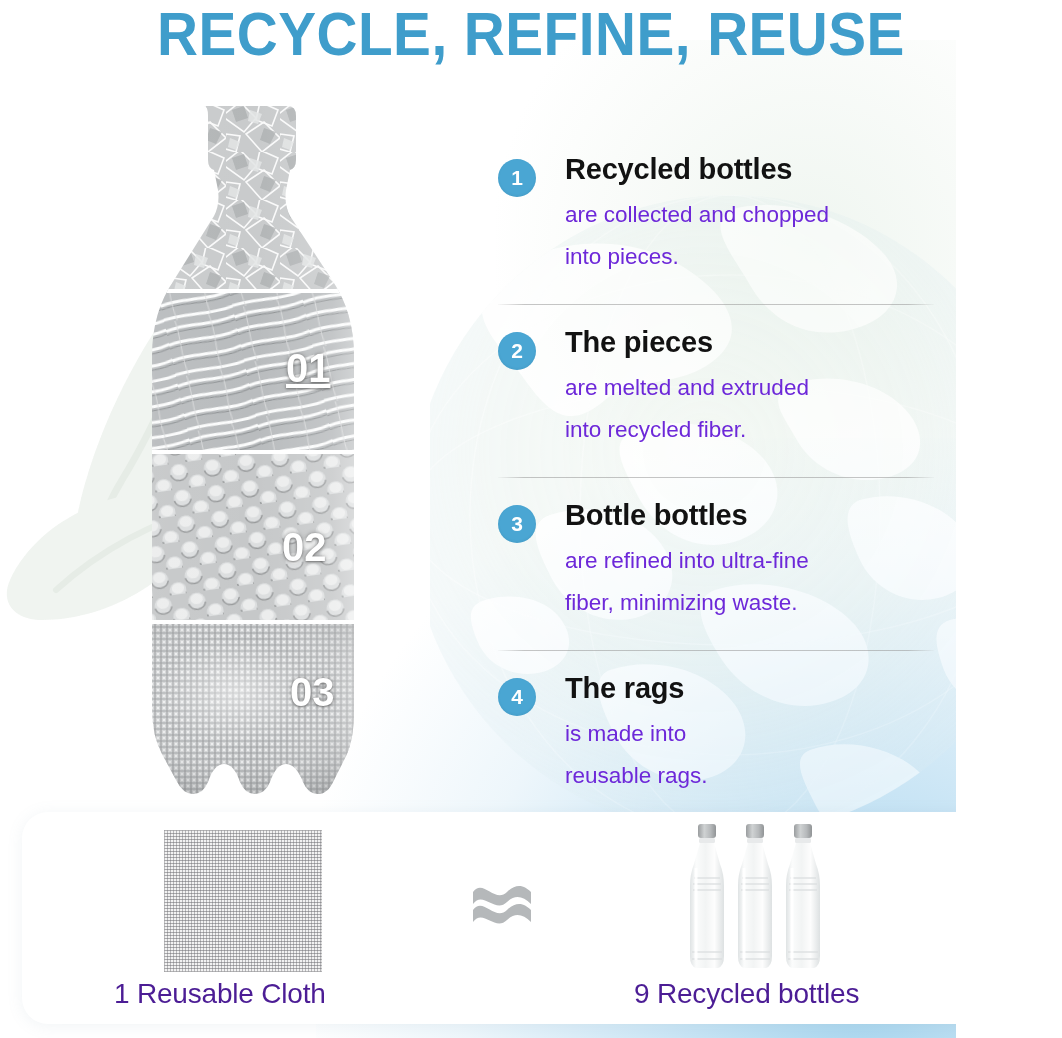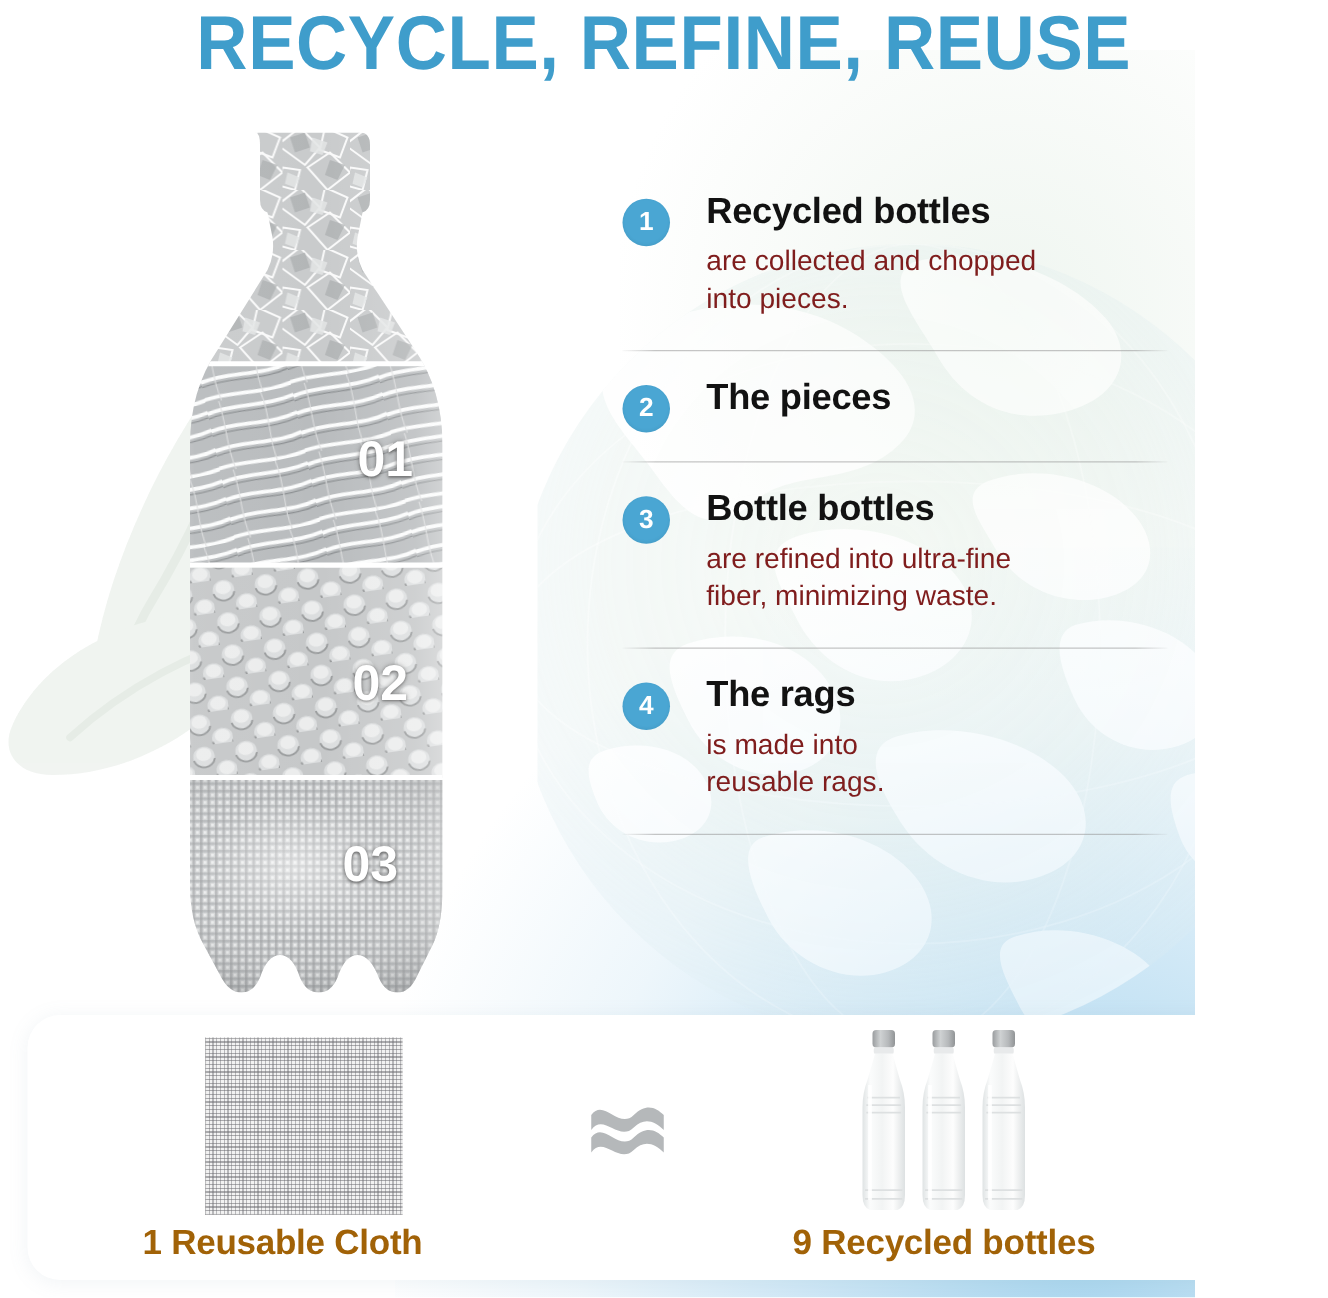--- a/index.html
+++ b/index.html
@@ -103,23 +103,23 @@
   .band-num {
     position: absolute;
     font-family: "Liberation Sans", sans-serif;
     font-weight: 700;
     font-size: 40px;
     color: #ffffff;
     text-shadow: 0 0 4px rgba(80,80,80,.55), 0 1px 2px rgba(60,60,60,.45);
     letter-spacing: 0px;
     pointer-events: none;
   }
-  .band-num.n1 { left: 168px; top: 242px; }
+  .band-num.n1 { left: 168px; top: 242px; text-decoration: underline; }
   .band-num.n2 { left: 164px; top: 421px; }
-  .band-num.n3 { left: 156px; top: 566px; }
+  .band-num.n3 { left: 172px; top: 566px; }
   .band-num.n4 { left: 164px; top: 706px; }
 
   
   .steps {
     position: absolute;
     left: 498px;
     top: 136px;
     width: 436px;
   }
   .step {
@@ -149,22 +149,22 @@
     font-size: 29px;
     line-height: 34px;
     color: #121212;
     margin: 16px 0 8px 0;
     letter-spacing: -0.2px;
   }
   .step-body {
     font-family: "Liberation Sans", sans-serif;
     font-weight: 400;
     font-size: 22.5px;
-    line-height: 30px;
-    color: #7f1d1d;
+    line-height: 42px;
+    color: #6d28d9;
     margin: 0;
     white-space: pre-line;
   }
   .step-rule {
     height: 1px;
     background: linear-gradient(to right, rgba(150,150,150,0.05), rgba(150,150,150,0.55) 6%, rgba(150,150,150,0.55) 94%, rgba(150,150,150,0.05));
     margin: 22px 0 20px 0;
   }
   .step.s1 { margin-bottom: 0; }
 
@@ -211,23 +211,23 @@
     top: 8px;
     width: 150px;
     height: 158px;
   }
   .bottle-row svg { display: block; width: 100%; height: 100%; }
 
   .bc-label {
     position: absolute;
     bottom: 14px;
     font-family: "Liberation Sans", sans-serif;
-    font-weight: 700;
+    font-weight: 400;
     font-size: 28px;
-    color: #a16207;
+    color: #4c1d95;
     letter-spacing: -0.2px;
     white-space: nowrap;
   }
   .bc-label.left  { left: 92px;  }
   .bc-label.right { left: 612px; }
 </style>
 </head>
 <body>
 
 <div id="poster">
@@ -425,20 +425,22 @@
       <span class="step-badge">1</span>
       <h2 class="step-title">Recycled bottles</h2>
       <p class="step-body">are collected and chopped
 into pieces.</p>
     </div>
     <div class="step-rule"></div>
 
     <div class="step s2">
       <span class="step-badge">2</span>
       <h2 class="step-title">The pieces</h2>
+      <p class="step-body">are melted and extruded
+into recycled fiber.</p>
     </div>
     <div class="step-rule"></div>
 
     <div class="step s3">
       <span class="step-badge">3</span>
       <h2 class="step-title">Bottle bottles</h2>
       <p class="step-body">are refined into ultra-fine
 fiber, minimizing waste.</p>
     </div>
     <div class="step-rule"></div>

